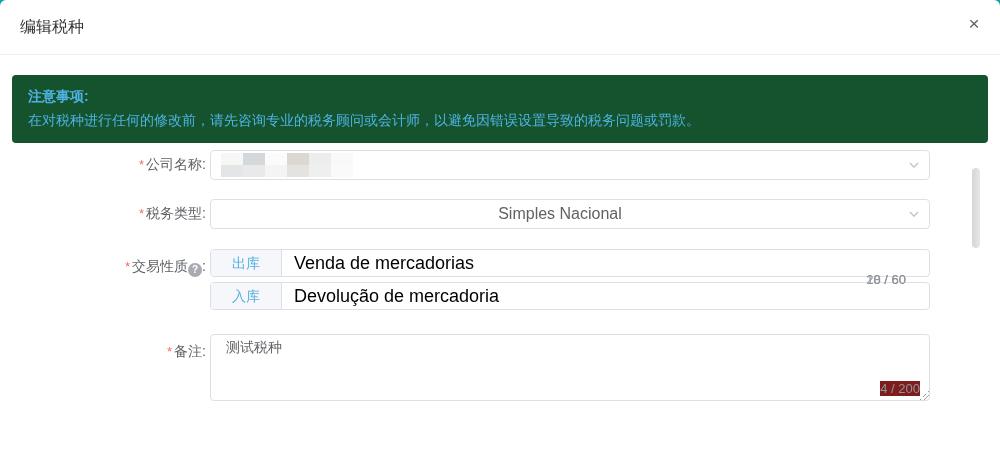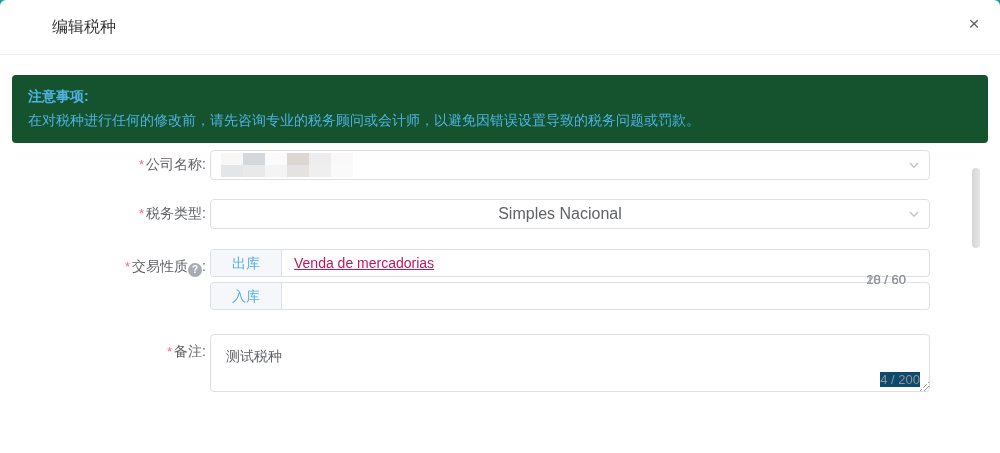--- a/index.html
+++ b/index.html
@@ -21,21 +21,20 @@
   .modal-header {
     position: relative;
     height: 55px;
     padding: 15px 20px;
     border-bottom: 1px solid #eef0f3;
   }
   .modal-title {
     font-size: 16px;
     color: #303133;
     line-height: 24px;
-    margin-left: 32px;
   }
   .close-btn {
     position: absolute;
     top: 12px; right: 14px;
     width: 24px; height: 24px;
     border: none; background: transparent;
     font-size: 19px; line-height: 24px;
     color: #5f6368; cursor: pointer;
     font-family: "Liberation Sans", sans-serif;
   }
@@ -151,57 +150,56 @@
     border-right: 1px solid #dcdfe6;
     color: #54aee3;
     text-align: center;
     line-height: 26px;
     font-size: 14px;
   }
   .nature-group input {
     flex: 1;
     border: none; outline: none;
     padding: 0 70px 0 12px;
-    font-size: 14px;
-    color: #be185d;
+    font-size: 18px;
+    color: #000000;
     background: transparent;
     font-family: "Liberation Sans", "DejaVu Sans", sans-serif;
-    text-decoration: underline;
   }
   .input-counter {
     position: absolute;
     right: 24px; top: 0;
     height: 100%;
     display: flex; align-items: center;
     color: #909399;
     font-size: 13px;
     pointer-events: none;
   }
   
   .remark-wrap { position: relative; }
   .remark-textarea {
     width: 100%;
-    height: 58px;
+    height: 67px;
     border: 1px solid #dcdfe6;
     border-radius: 4px;
     resize: none;
     outline: none;
-    padding: 11px 15px;
+    padding: 2px 15px;
     font-size: 14px;
     line-height: 21px;
     color: #606266;
     font-family: "Liberation Sans", "DejaVu Sans", sans-serif;
     display: block;
   }
   .remark-counter {
     position: absolute;
     right: 10px; bottom: 5px;
     color: #909399;
     font-size: 13px;
-    background: #0c4a6e;
+    background: #7f1d1d;
     pointer-events: none;
   }
   .resize-handle {
     position: absolute;
     right: 1px; bottom: 1px;
     width: 9px; height: 9px;
     background:
       linear-gradient(135deg, transparent 0 50%, #9a9a9a 50% 55%, transparent 55% 70%, #9a9a9a 70% 75%, transparent 75%);
     pointer-events: none;
   }
@@ -287,20 +285,21 @@
           <div class="nature-row">
             <div class="nature-group">
               <div class="nature-prepend">出库</div>
               <input type="text" value="Venda de mercadorias" style="">
               <span class="input-counter">20 / 60</span>
             </div>
           </div>
           <div class="nature-row">
             <div class="nature-group">
               <div class="nature-prepend">入库</div>
+              <input type="text" value="Devolução de mercadoria" style="">
               <span class="input-counter">18 / 60</span>
             </div>
           </div>
         </div>
       </div>
 
       <div class="form-row row-remark top-align">
         <div class="form-label">
           <span class="required-mark">*</span><span>备注:</span>
         </div>

